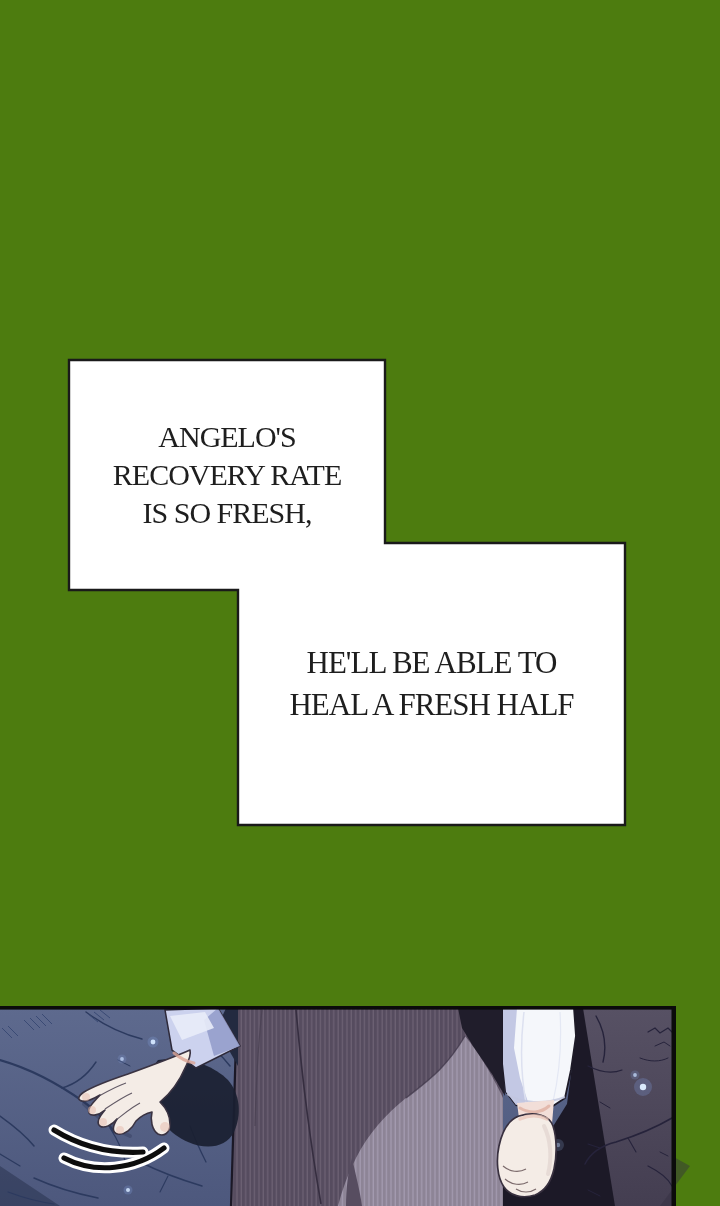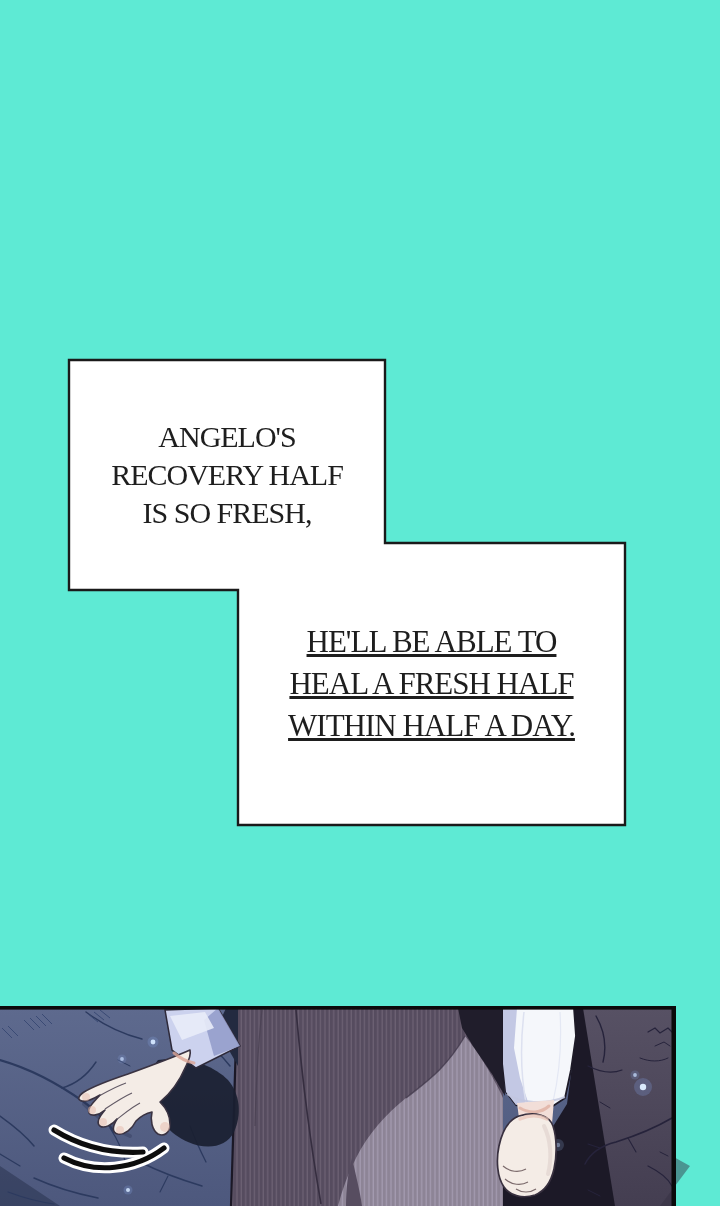--- a/index.html
+++ b/index.html
@@ -1,45 +1,44 @@
 <!DOCTYPE html>
 <html><head>
 <meta charset="utf-8">
 <style>
   html,body{margin:0;padding:0;background:#ffffff;}
-  .page{position:relative;width:720px;height:1206px;background:#5eead4;overflow:hidden;
+  .page{position:relative;width:720px;height:1206px;background:#4d7c0f;overflow:hidden;
         font-family:"Liberation Serif","DejaVu Serif",serif;}
   .layer{position:absolute;left:0;top:0;}
   .speech{position:absolute;display:flex;flex-direction:column;justify-content:center;
           align-items:center;text-align:center;color:#1e1e1e;letter-spacing:-1px;
           font-weight:500;}
   .speech-1{left:69px;top:360px;width:316px;height:230px;font-size:30px;line-height:38px;}
-  .speech-2{left:238px;top:543px;width:387px;height:282px;font-size:31px;line-height:42px;text-decoration:underline;}
+  .speech-2{left:238px;top:543px;width:387px;height:282px;font-size:31px;line-height:42px;}
   .speech .line{white-space:nowrap;}
   svg{display:block;}
 </style>
 </head>
 <body>
 
 <div class="page">
 
   <svg class="layer" width="720" height="1206" viewBox="0 0 720 1206">
     <path d="M69 360 H385 V543 H625 V825 H238 V590 H69 Z" fill="#ffffff" stroke-width="2.4" stroke="#1a1a1a"></path>
   </svg>
 
   <div class="speech speech-1">
     <div class="line">ANGELO'S</div>
-    <div class="line">RECOVERY HALF</div>
+    <div class="line">RECOVERY RATE</div>
     <div class="line">IS SO FRESH,</div>
   </div>
 
   <div class="speech speech-2">
     <div class="line">HE'LL BE ABLE TO</div>
     <div class="line">HEAL A FRESH HALF</div>
-    <div class="line">WITHIN HALF A DAY.</div>
   </div>
 
   <svg class="layer" style="top:1006px" width="720" height="200" viewBox="0 0 720 200">
     <defs>
       <linearGradient id="gL" x1="0" y1="0" x2="0" y2="1">
         <stop offset="0" stop-color="#5e6a8e"></stop>
         <stop offset="1" stop-color="#4d587d"></stop>
       </linearGradient>
       <linearGradient id="gR" x1="0" y1="0" x2="0" y2="1">
         <stop offset="0" stop-color="#575164"></stop>

